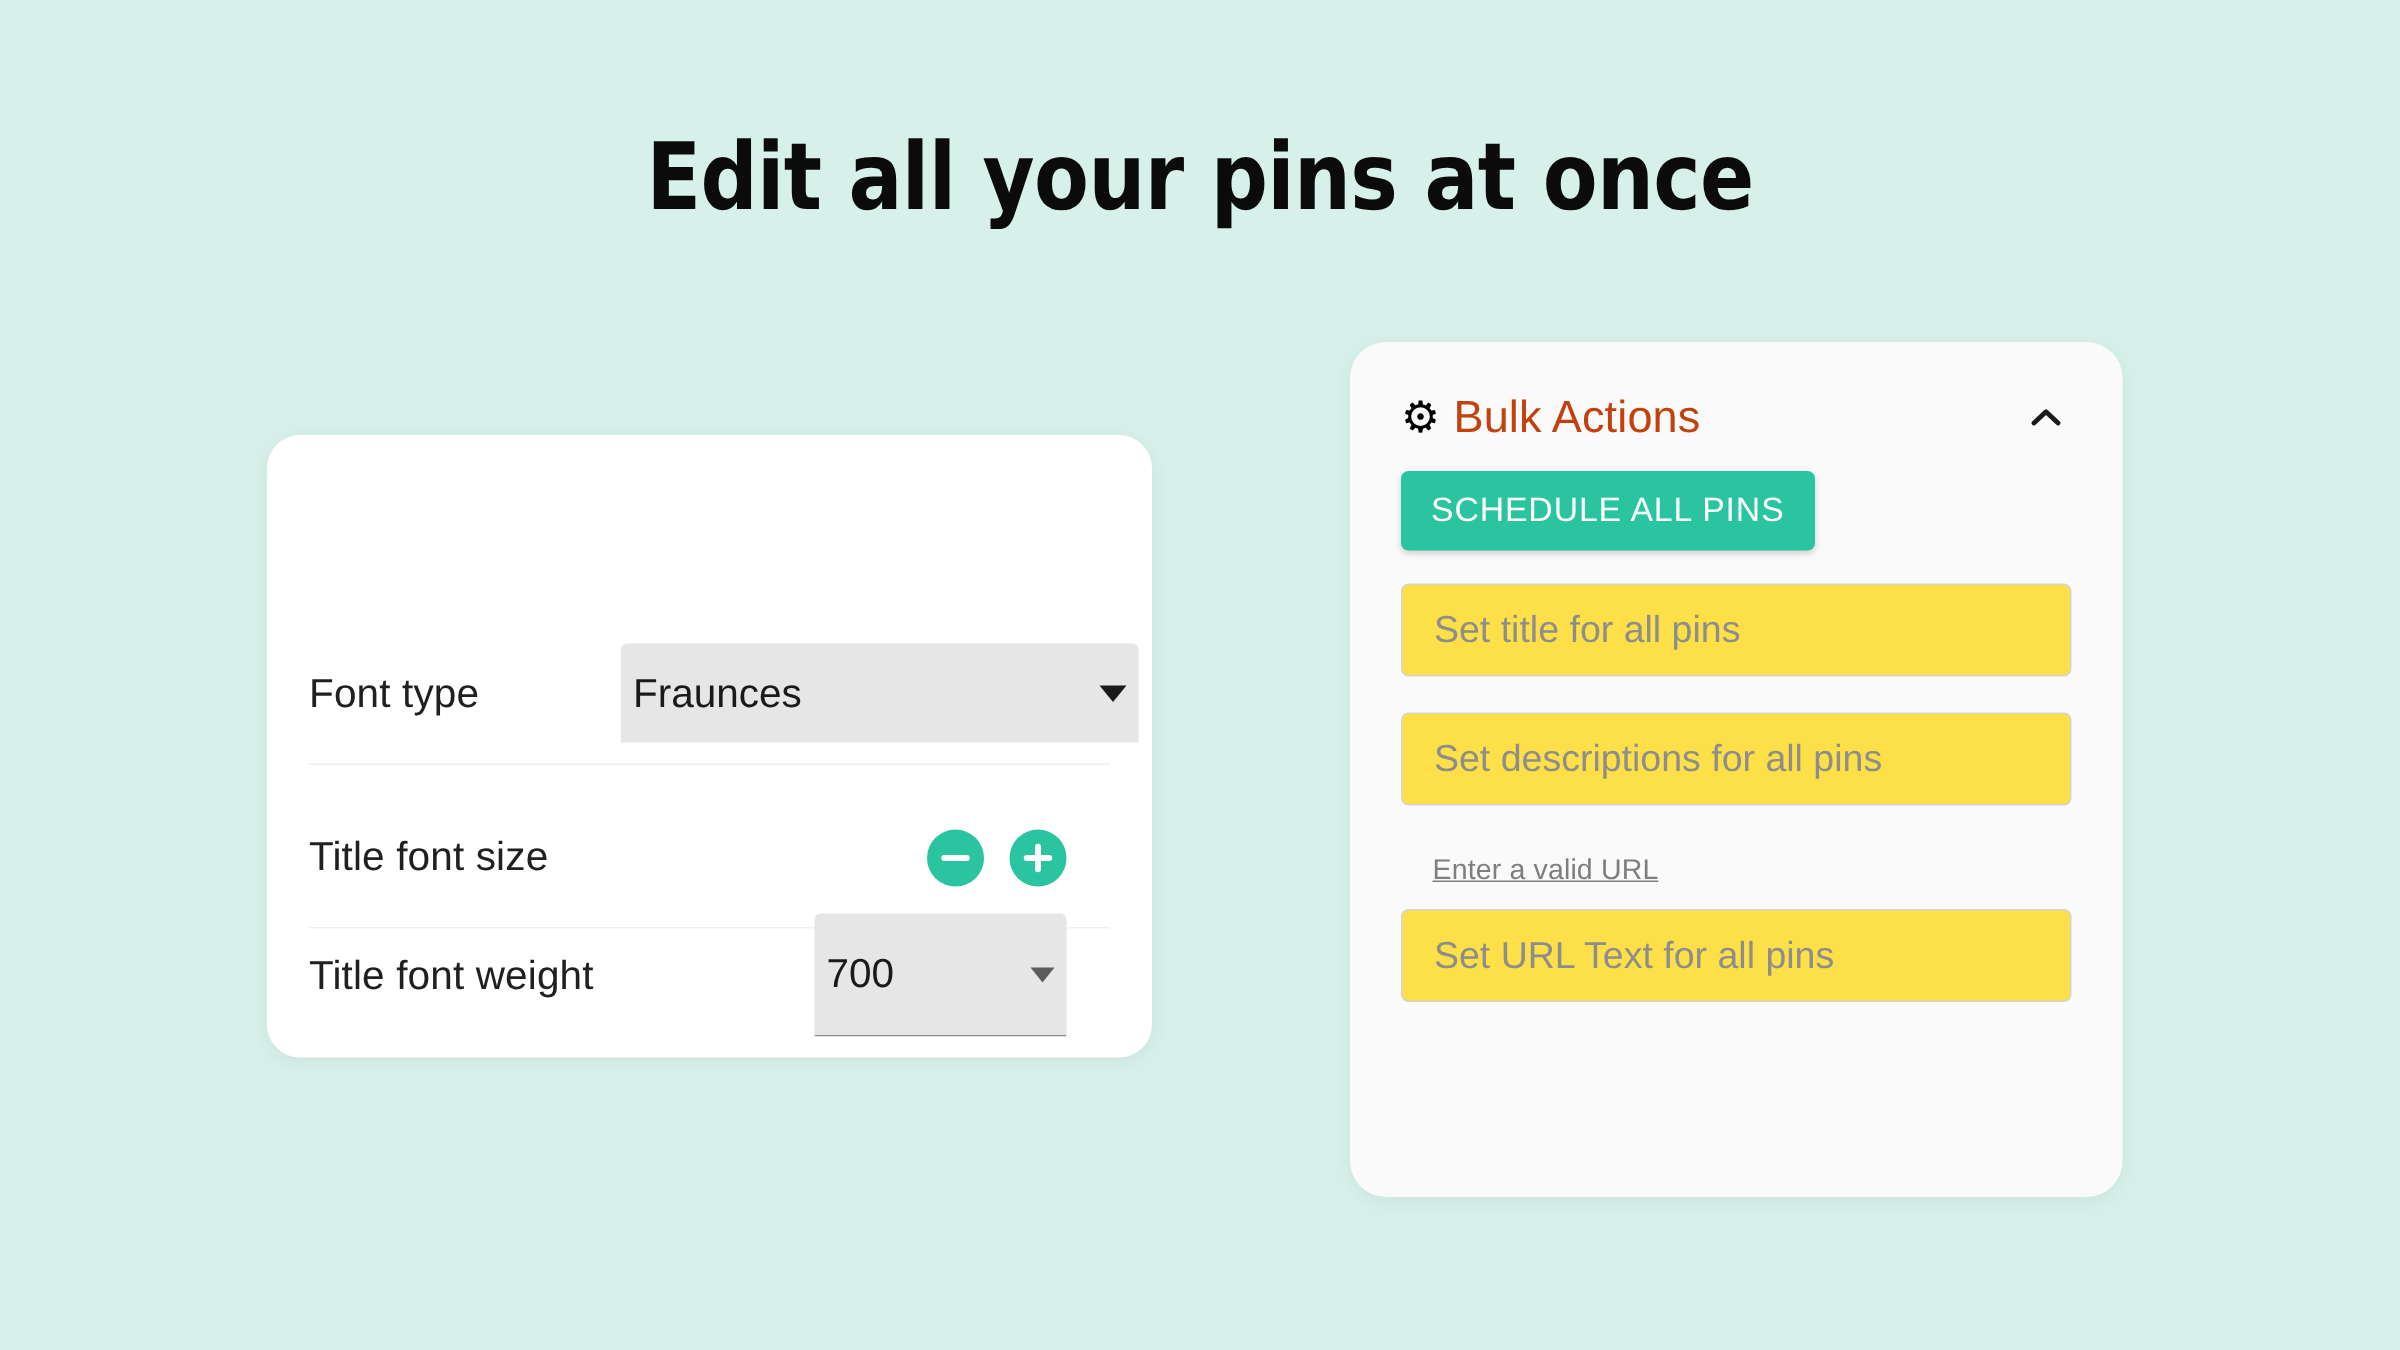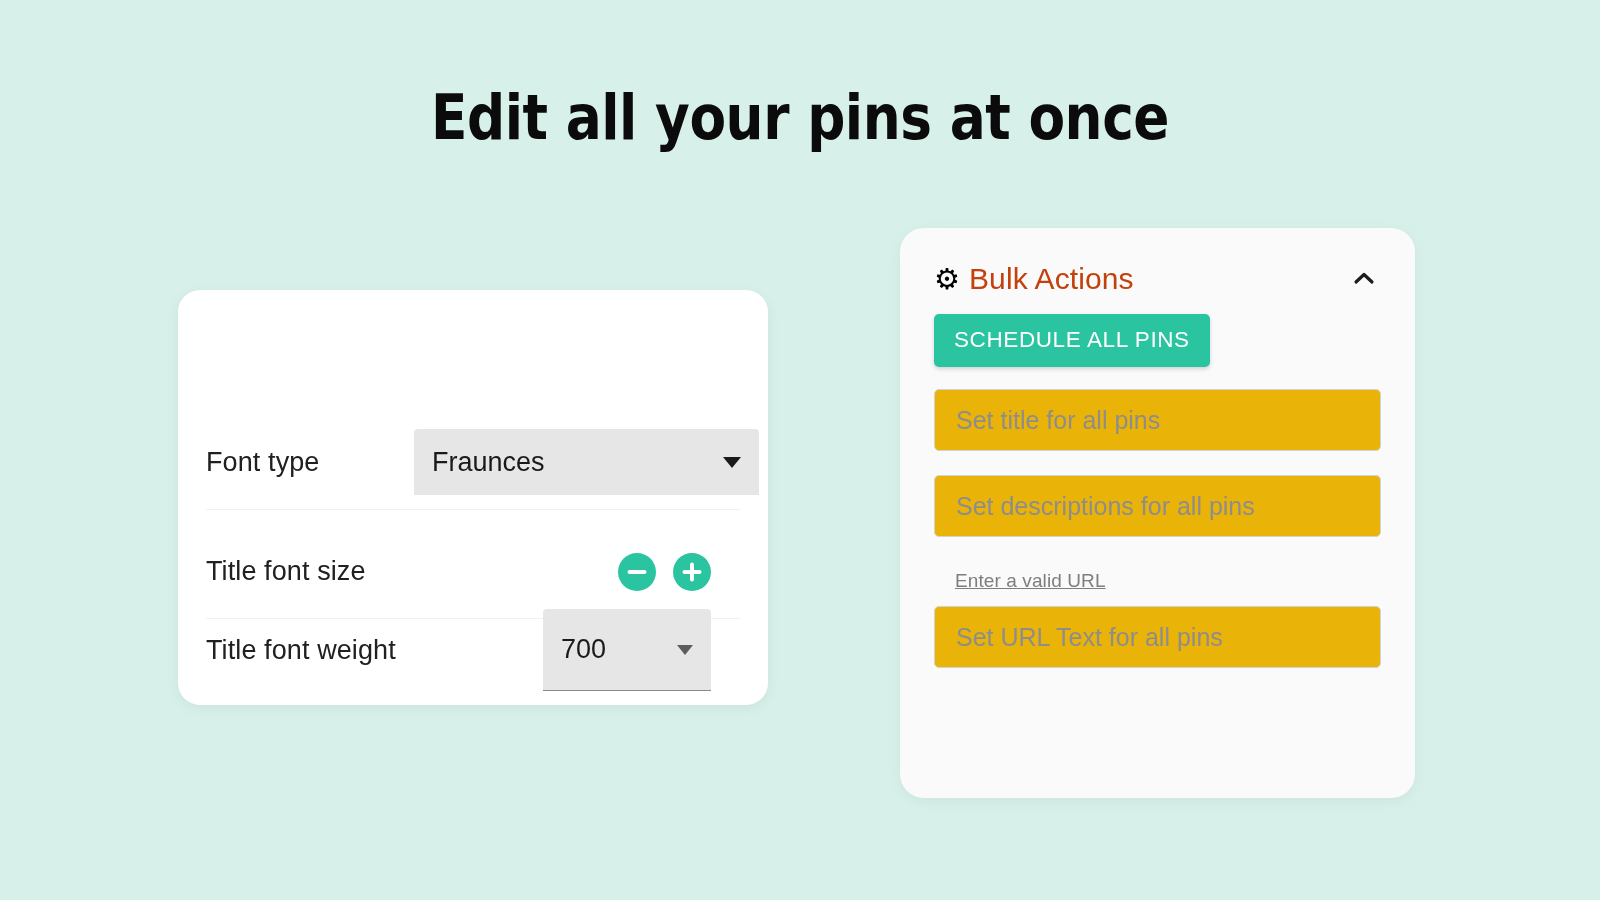--- a/index.html
+++ b/index.html
@@ -114,21 +114,21 @@
   .row-fonttype {
     top: 124px;
     height: 96px;
   }
   .select-box {
     position: absolute;
     display: flex;
     align-items: center;
     background: #e6e6e6;
     border-radius: 4px 4px 0 0;
-    padding: 0 18px;
+    padding: 0 8px;
     cursor: pointer;
   }
   .select-box .sel-value {
     font-size: 27px;
     color: #1a1a1a;
     flex: 1 1 auto;
     white-space: nowrap;
   }
   .caret {
     width: 0;
@@ -266,21 +266,21 @@
     letter-spacing: 0.6px;
     padding: 13px 20px 14px 20px;
     cursor: pointer;
     box-shadow: 0 2px 4px rgba(0,0,0,0.16);
     margin-bottom: 22px;
   }
 
   .field {
     width: 100%;
     height: 62px;
-    background: #eab308;
+    background: #fde047;
     border: 1px solid #d3d3d3;
     border-radius: 5px;
     padding: 16px 21px;
     font-family: "Liberation Sans", sans-serif;
     font-size: 25px;
     color: #3a3a3a;
     outline: none;
     display: block;
   }
   .field::placeholder { color: #8d8d8d; opacity: 1; }

